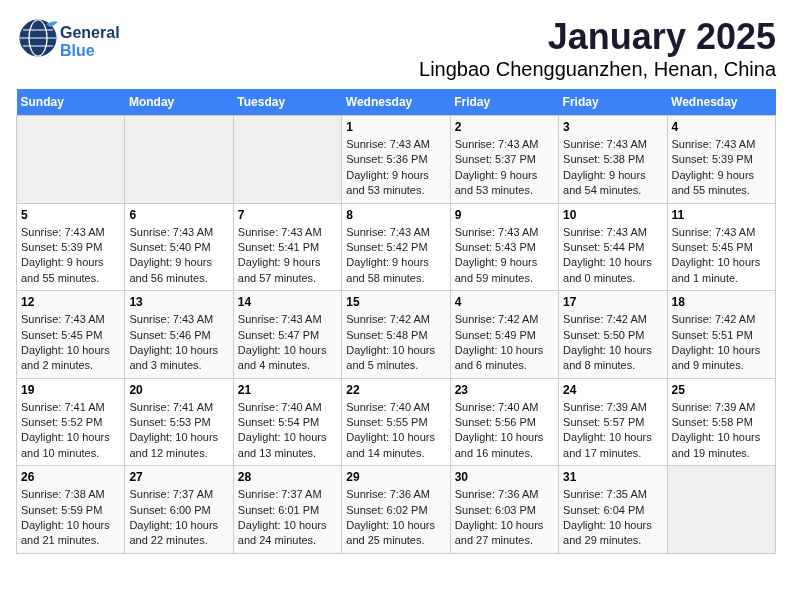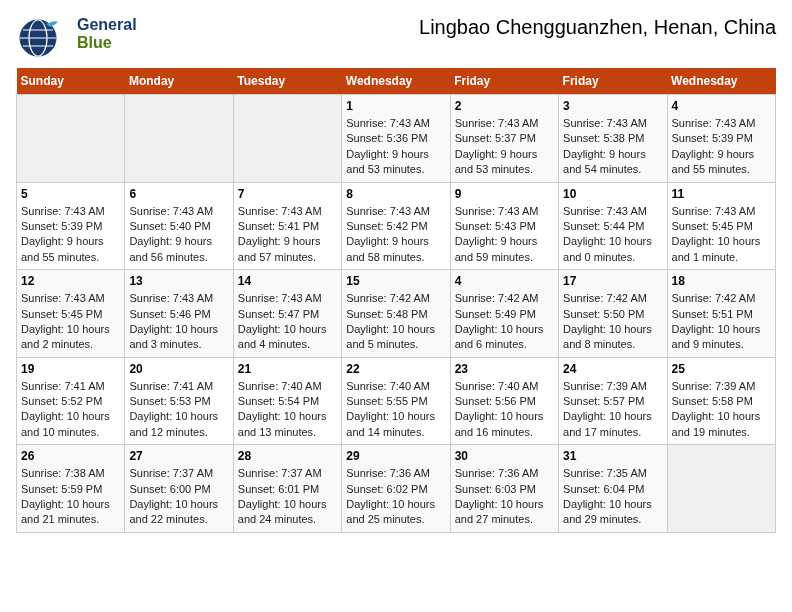--- a/index.html
+++ b/index.html
@@ -32,21 +32,21 @@
     .cal-subtitle {
       font-size: 20px;
       color: #000000;
     }
     table {
       width: 100%;
       border-collapse: collapse;
       font-size: 11px;
     }
     thead tr th {
-      background-color: #c2410c;
+      background-color: #3b82f6;
       color: #fff;
       padding: 6px 4px;
       text-align: left;
       font-size: 12px;
       font-weight: bold;
     }
     tbody tr td {
       border: 1px solid #ccc;
       vertical-align: top;
       padding: 4px;
@@ -77,40 +77,41 @@
     
     .row-odd td { background: #f5f5f5; }
     .row-even td { background: #ffffff; }
     .row-odd td.empty-cell { background: #ebebeb; }
   </style>
 </head>
 <body>
 
 <div class="header">
   <div class="logo">
-    <div style="display:flex;align-items:flex-start;gap:17px;">
+    <div style="display:flex;align-items:flex-end;gap:0;">
       <div style="position:relative;width:44px;height:44px;">
         
         <svg width="44" height="44" viewBox="0 0 44 44">
           <circle cx="22" cy="22" r="18" fill="#1a3a6b" stroke="#1a3a6b" stroke-width="1"></circle>
           <ellipse cx="22" cy="22" rx="9" ry="18" fill="none" stroke="#fff" stroke-width="1.2"></ellipse>
           <line x1="4" y1="22" x2="40" y2="22" stroke="#fff" stroke-width="1.2"></line>
           <line x1="7" y1="14" x2="37" y2="14" stroke="#fff" stroke-width="1"></line>
           <line x1="7" y1="30" x2="37" y2="30" stroke="#fff" stroke-width="1"></line>
 
           <path d="M30 8 Q38 4 42 6 Q38 10 34 11 Z" fill="#4a9fd4"></path>
         </svg>
       </div>
       <div>
         <div style="font-size:16px;font-weight:bold;color:#1a3a6b;">General</div>
-        <div style="font-size:16px;font-weight:bold;color:#4d7c0f;">Blue</div>
+        <div style="font-size:16px;font-weight:bold;color:#3b82f6;">Blue</div>
       </div>
     </div>
   </div>
   <div class="title-block">
+    <div class="cal-title">January 2025</div>
     <div class="cal-subtitle">Lingbao Chengguanzhen, Henan, China</div>
   </div>
 </div>
 
 <table>
   <thead>
     <tr>
       <th>Sunday</th>
       <th>Monday</th>
       <th>Tuesday</th>

